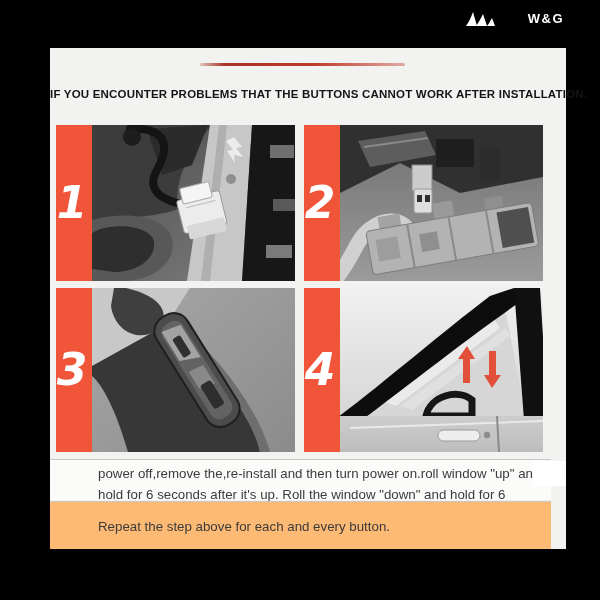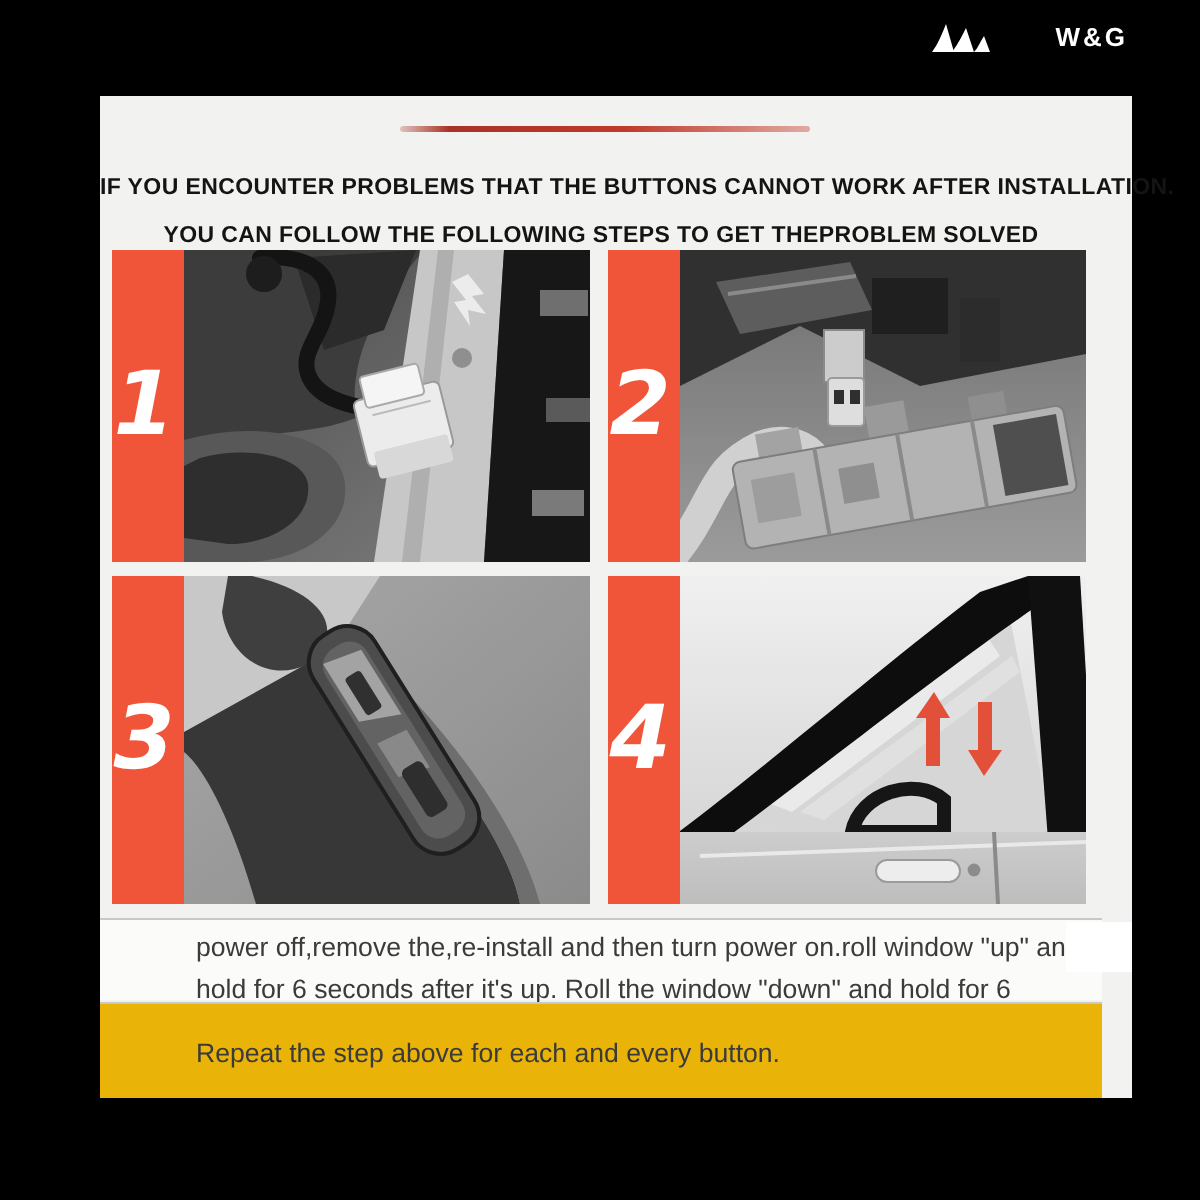--- a/index.html
+++ b/index.html
@@ -58,21 +58,21 @@
     position:absolute;left:0;top:411px;width:501px;height:41px;box-sizing:border-box;
     background:#fbfbfa;border-top:1px solid #c8c8c6;
     padding:3px 0 0 48px;
     font-size:13.3px;line-height:21px;color:#3b3b3b;
   }
   .white-patch{
     position:absolute;right:0;top:413px;width:33px;height:25px;background:#ffffff;
   }
   .instr2{
     position:absolute;left:0;top:453px;width:501px;height:48px;box-sizing:border-box;
-    background:#eab308;border-top:1px solid #c8c8c6;
+    background:#fdba74;border-top:1px solid #c8c8c6;
     padding:15px 0 0 48px;
     font-size:13.3px;line-height:20px;color:#3b3b3b;
   }
 </style>
 </head>
 <body>
 
 <div class="logo">
   <svg class="peaks" width="30" height="15" viewBox="0 0 30 15" aria-hidden="true">
     <path d="M0,14 C3,10 5,5 7,0 L11,14 Z" fill="#ffffff"></path>
@@ -81,21 +81,20 @@
   </svg>
   <span class="brand-text">W&amp;G</span>
 </div>
 
 <div class="content">
 
   <div class="accent-line"></div>
 
   <div class="header-text">
     <div>IF YOU ENCOUNTER PROBLEMS THAT THE BUTTONS CANNOT WORK AFTER INSTALLATION.</div>
-    <div>YOU CAN FOLLOW THE FOLLOWING STEPS TO GET THEPROBLEM SOLVED</div>
   </div>
 
   <div class="grid">
 
     <div class="panel">
       <div class="bar">
         <span class="step-num">1</span>
       </div>
       <div class="photo">
         <svg viewBox="0 0 203 156" preserveAspectRatio="none" aria-hidden="true">

